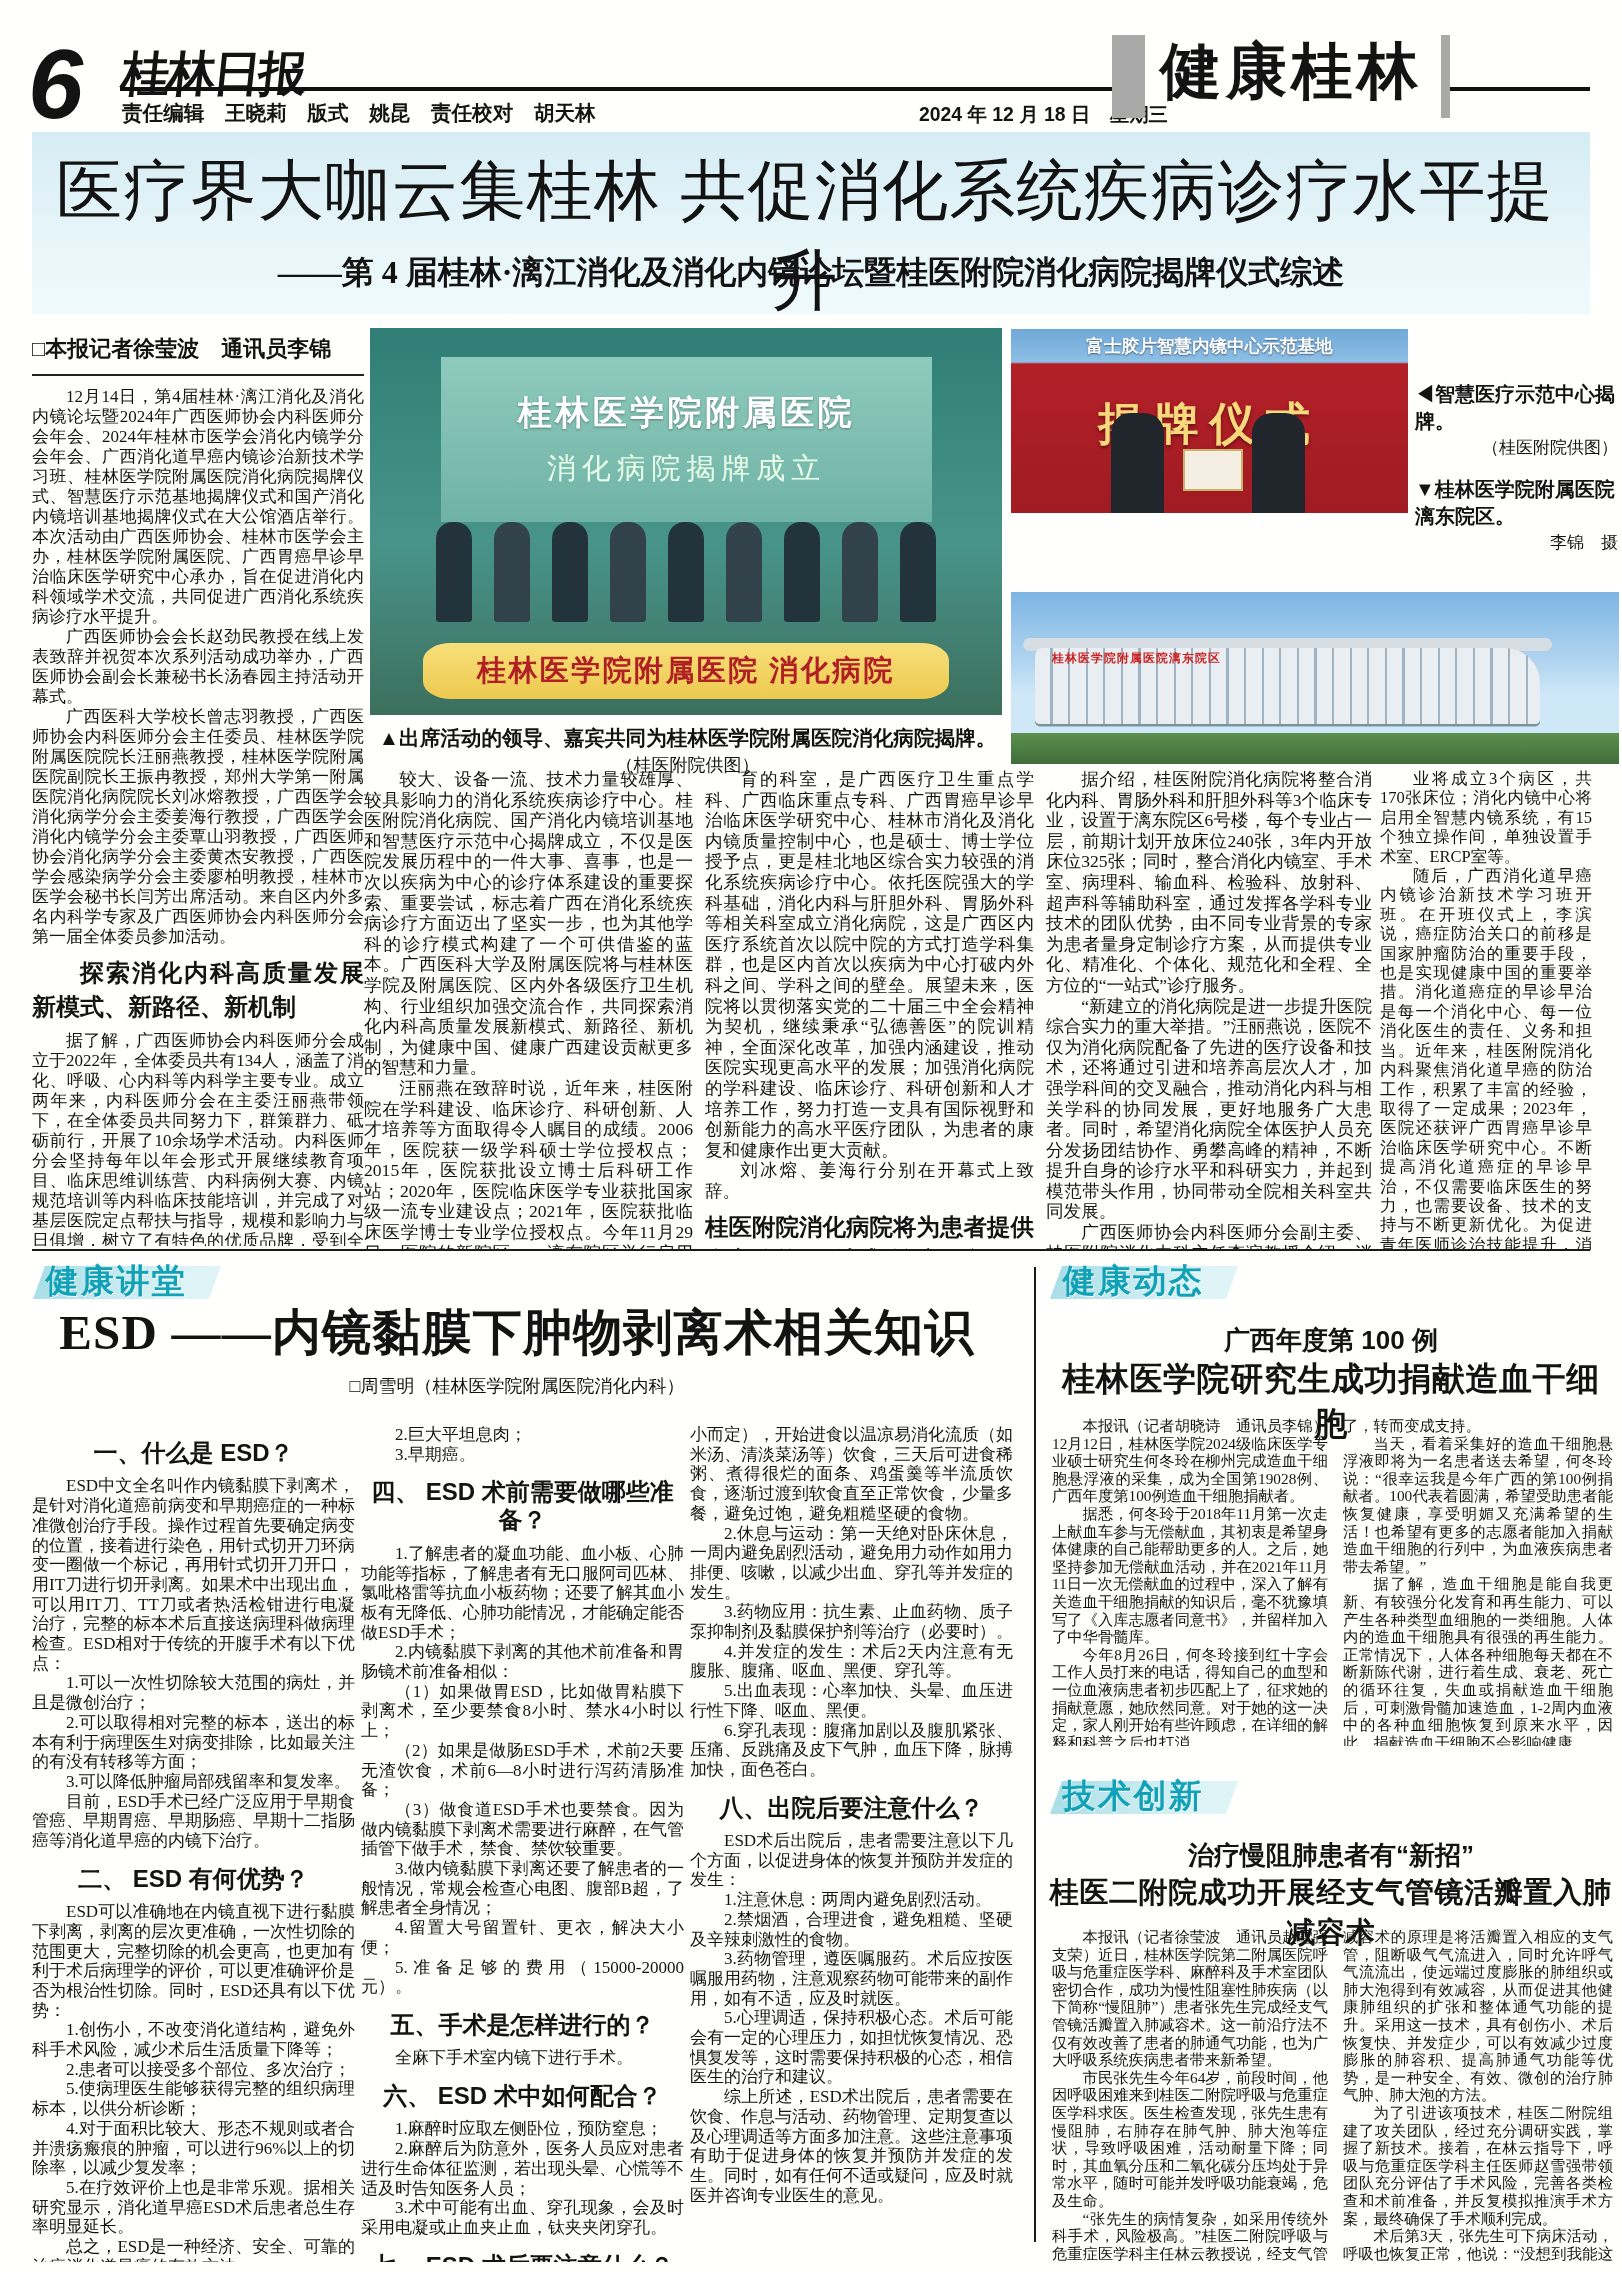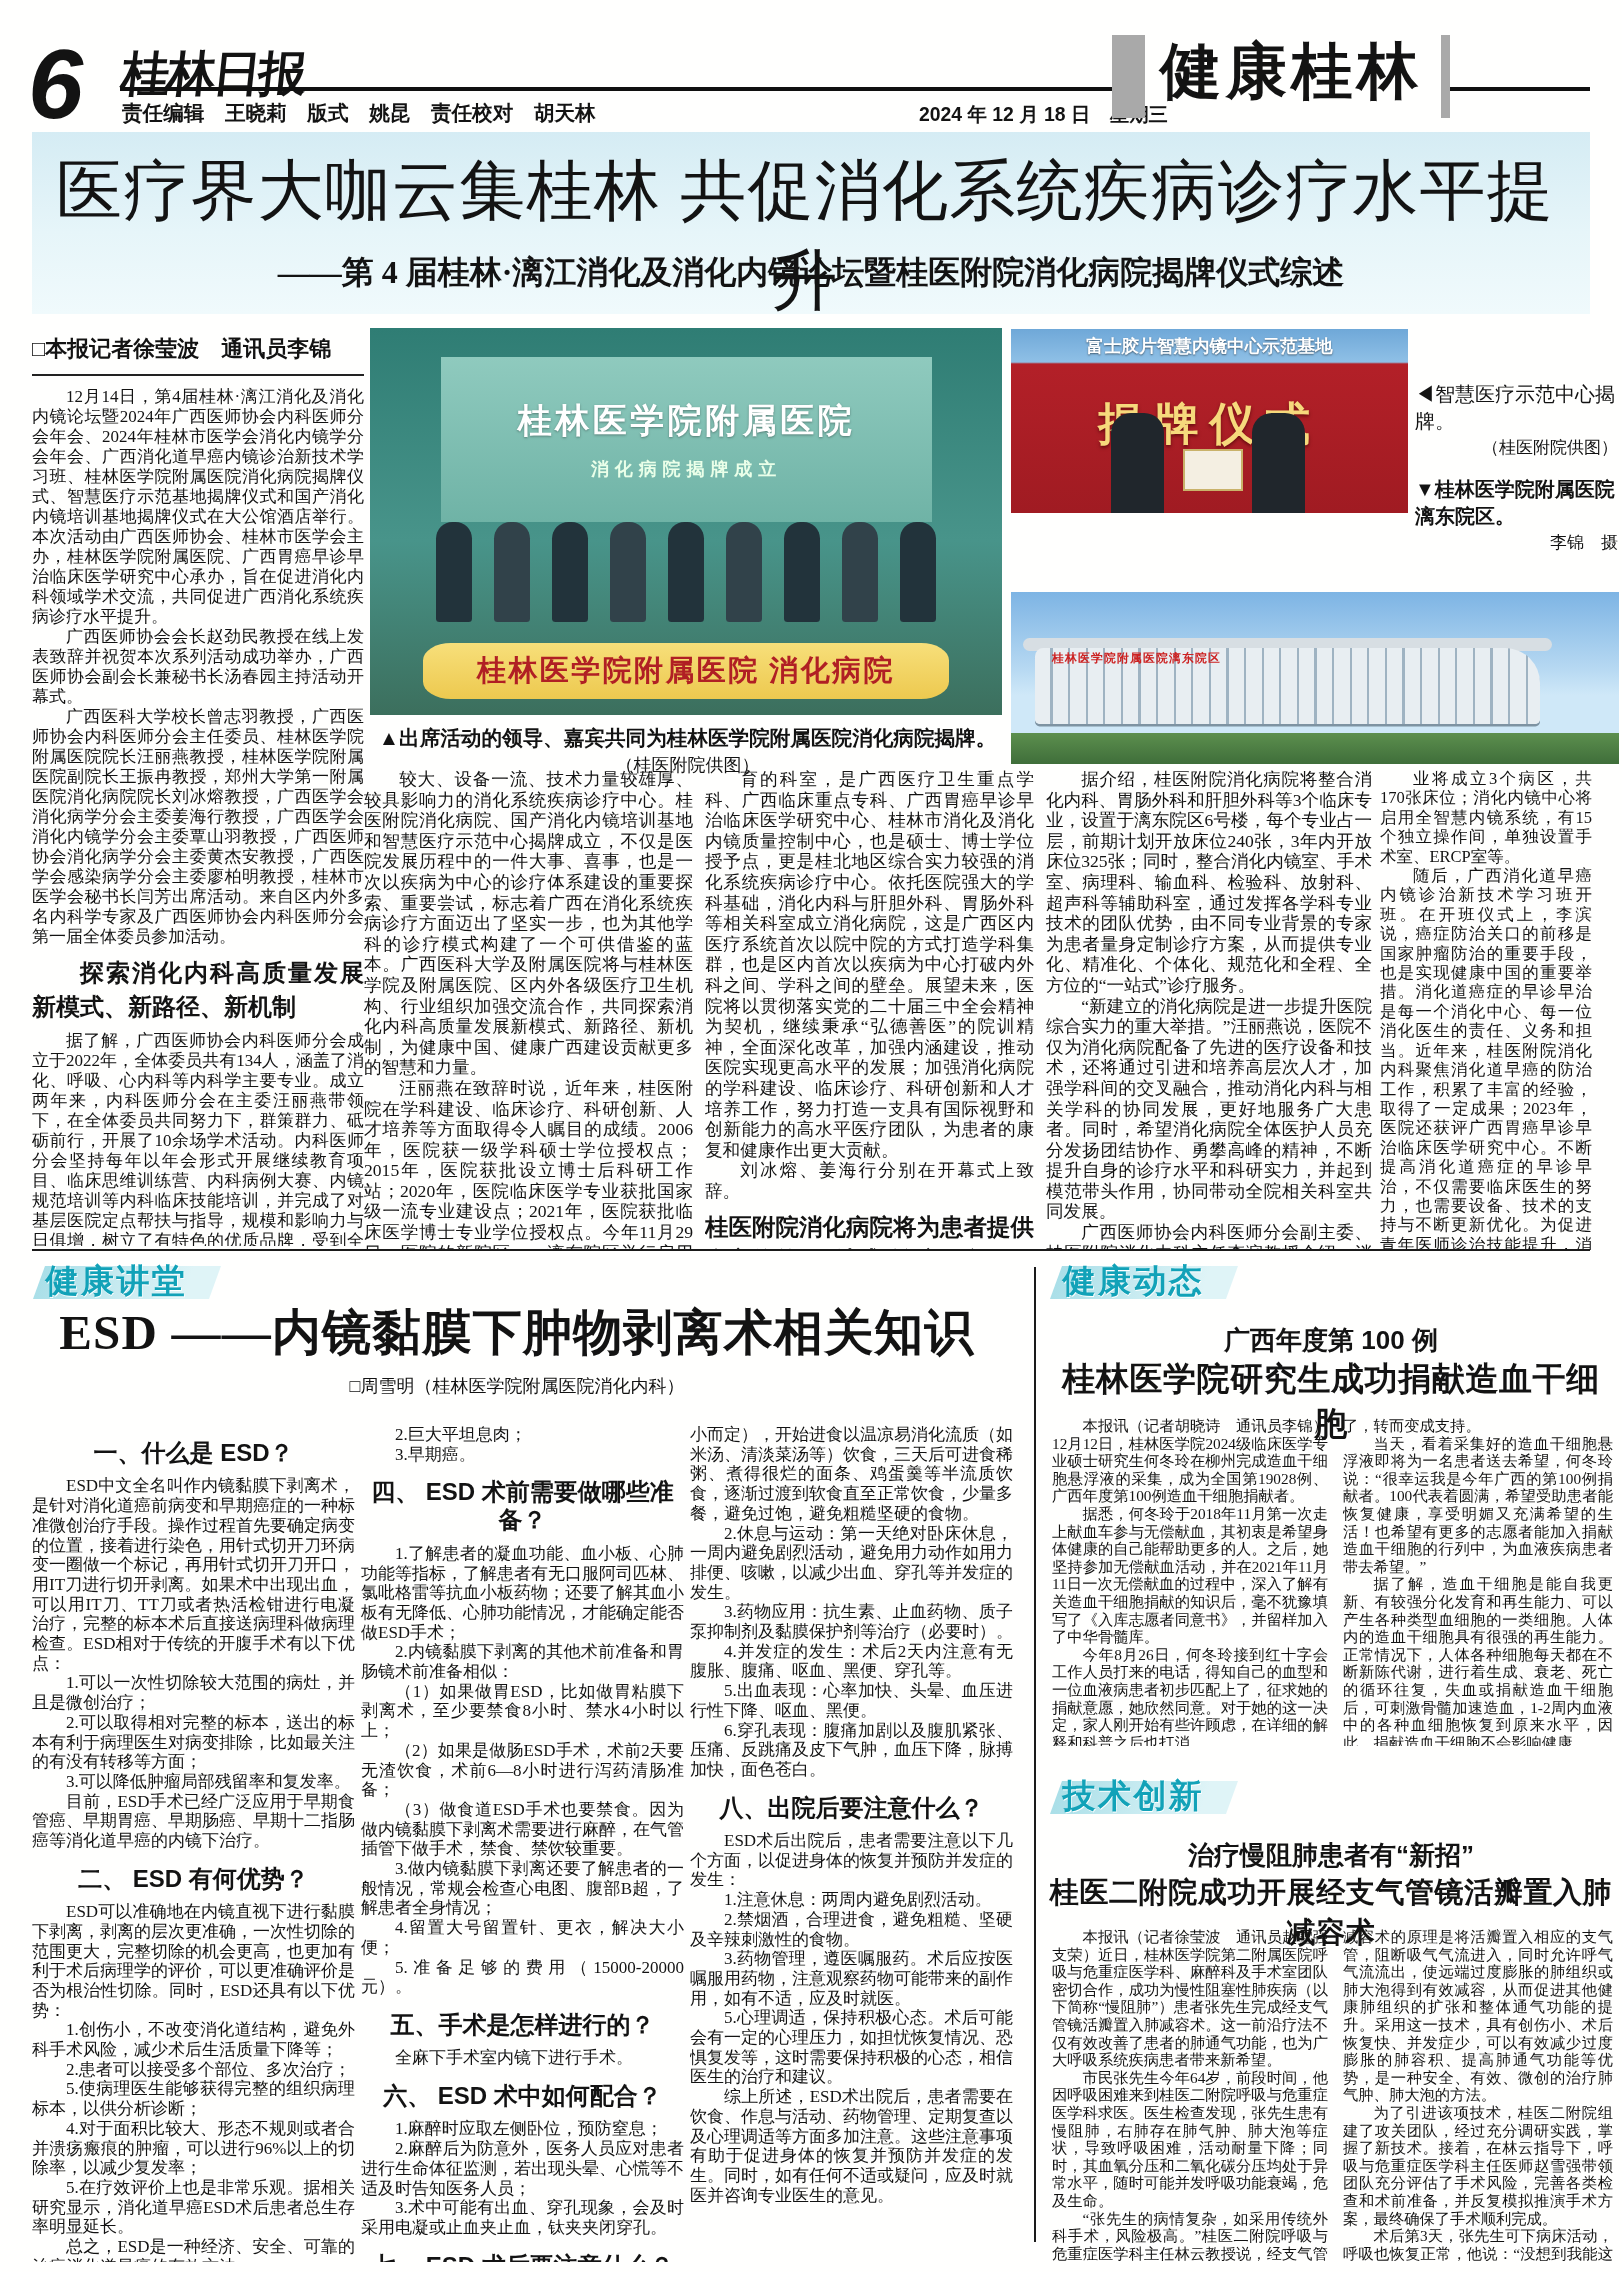--- a/index.html
+++ b/index.html
@@ -29,34 +29,34 @@
   
   .byline{left:32px;top:334px;width:332px;font-size:22px;font-weight:bold;font-family:"Liberation Sans",sans-serif}
   .byline-rule{left:32px;top:374px;width:332px;height:2.4px;background:#222}
   .subhead1{font-family:"Liberation Sans",sans-serif;font-weight:bold;font-size:24px;line-height:34px;margin:9.4px 0 7px;text-indent:2em}
   .subhead2{font-family:"Liberation Sans",sans-serif;font-weight:bold;font-size:23.5px;line-height:33px;margin:9.4px 0 5.9px;text-indent:0}
   
   .photo{position:absolute;overflow:hidden}
   .p1{left:370px;top:328px;width:632px;height:387px;background:linear-gradient(180deg,#2f7d74 0%,#48948a 55%,#3c6f5d 100%)}
   .p1 .screen{position:absolute;left:71px;top:29px;width:491px;height:165px;background:linear-gradient(180deg,#8fcabe,#6fb3a6);display:flex;flex-direction:column;align-items:center;justify-content:center}
   .p1 .screen .l1{color:#fff;font-weight:bold;font-size:34px;letter-spacing:3.5px;text-shadow:0 1.2px 2.4px rgba(0,0,0,.35)}
-  .p1 .screen .l2{color:#eaffe9;font-weight:bold;font-size:18px;letter-spacing:5.9px;margin-top:13px}
+  .p1 .screen .l2{color:#eaffe9;font-weight:normal;font-size:29px;letter-spacing:5.9px;margin-top:13px}
   .people{position:absolute;left:0;top:194px;width:100%;height:106px;display:flex;justify-content:center;gap:22px}
   .person{width:36px;height:100px;background:#22333b;border-radius:16.5px 16.5px 3.5px 3.5px}
   .person:nth-child(2n){background:#31424a}
   .p1 .banner{position:absolute;left:53px;bottom:16.5px;width:526px;height:56px;background:linear-gradient(180deg,#f7df7a,#edc94f);border-radius:28px/17.6px;display:flex;align-items:center;justify-content:center;font-weight:900;font-size:29px;color:#b01f24;letter-spacing:2.4px}
   .caption-main{left:376px;top:724px;width:623px;text-align:center;font-size:20.6px;font-weight:bold;font-family:"Liberation Sans",sans-serif}
   .caption-main .credit{font-weight:normal;font-family:"Liberation Serif",serif;font-size:18px}
   .p2{left:1011px;top:329px;width:397px;height:184px;background:linear-gradient(180deg,#6fa8d8 0%,#8fc0e6 18%,#b32028 19%,#a01b22 100%)}
   .p2 .skytext{position:absolute;left:0;top:4.7px;width:100%;text-align:center;color:#fff;font-weight:bold;font-size:17.6px;text-shadow:0 0.6px 1.8px rgba(0,0,0,.5)}
   .p2 .gold{position:absolute;left:0;top:65px;width:100%;text-align:center;color:#f6d97c;font-size:45px;font-weight:700;letter-spacing:10.6px;text-shadow:0 1.8px 3.5px rgba(60,0,0,.6)}
   .p2 .fig{position:absolute;bottom:0;width:53px;height:100px;background:#20262c;border-radius:20px 20px 0 0}
   .p2 .plaque{position:absolute;left:172px;bottom:22px;width:56px;height:38px;background:#f4efe2;border:2.4px solid #c9b26a}
   .cap-right{left:1415px;top:381px;width:203px}
-  .cap-right .c1{font-size:20px;font-weight:normal;font-family:"Liberation Sans",sans-serif;line-height:27px}
+  .cap-right .c1{font-size:20px;font-weight:bold;font-family:"Liberation Sans",sans-serif;line-height:27px}
   .cap-right .cr{font-size:17px;text-align:right;line-height:26px}
   .cap-right .c2{margin-top:15.3px;font-size:20px;font-weight:bold;font-family:"Liberation Sans",sans-serif;line-height:27px}
   .cap-right .cr2{font-size:17px;display:flex;justify-content:space-between;line-height:26px}
   .p3{left:1011px;top:592px;width:608px;height:172px;background:linear-gradient(180deg,#7db4e4 0%,#b7d9f2 45%,#cfe8f8 60%)}
   .p3 .bldg{position:absolute;left:23.5px;top:56px;width:505px;height:76px;background:repeating-linear-gradient(90deg,#e8eef2 0 15.3px,#9fb3c2 15.3px 17.6px);border-radius:8.2px 35px 4.7px 4.7px;box-shadow:0 2.4px 0 #7e93a2}
   .p3 .roof{position:absolute;left:11.8px;top:46px;width:529px;height:13px;background:#d7dee3;border-radius:7px}
   .p3 .sign{position:absolute;left:41px;top:59px;font-size:11.8px;color:#c22;font-weight:bold;letter-spacing:1.2px}
   .p3 .trees{position:absolute;left:0;bottom:0;width:100%;height:31px;background:linear-gradient(180deg,#5c8f4e,#3f6e3a)}
   .p3 .water{position:absolute;left:141px;bottom:0;width:247px;height:20px;background:#9ec9e0;border-radius:10.6px 10.6px 0 0}
   

